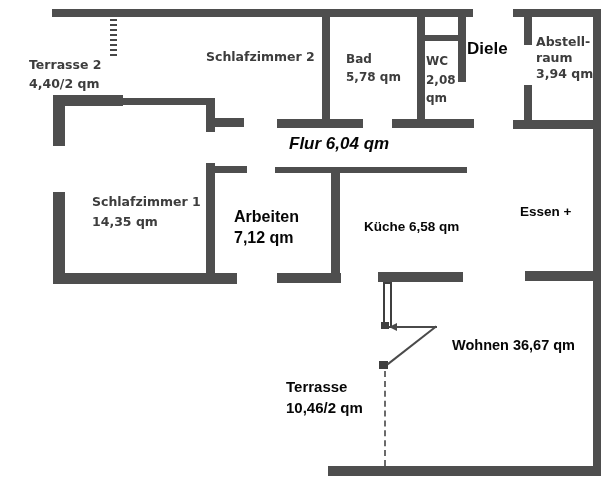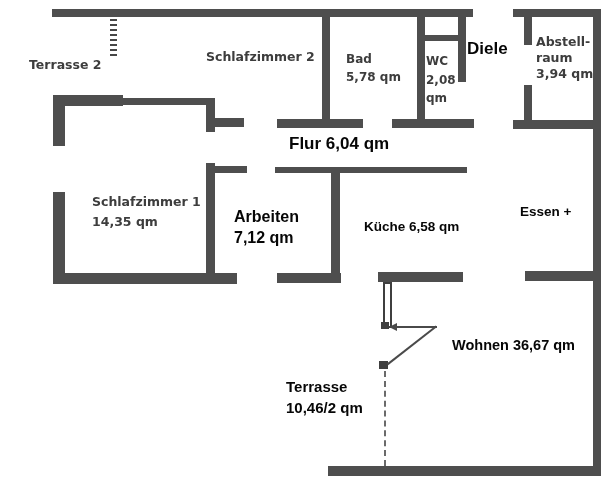--- a/index.html
+++ b/index.html
@@ -77,20 +77,21 @@
   <div class="door-leaf"></div>
   <div class="hinge-a"></div>
   <div class="hinge-b"></div>
   <div class="swing-line"></div>
   <div class="swing-arrow"></div>
   <div class="swing-diag"></div>
   <div class="terrace-dash"></div>
 
   <div class="lbl lbl-gray" style="left:29px;top:48px;font-size:12.5px;line-height:19px;margin-top:7px;">
     <div>Terrasse 2</div>
+    <div>4,40/2 qm</div>
   </div>
 
   <div class="lbl lbl-gray" style="left:206px;top:47px;font-size:12.5px;line-height:19px;">
     <div>Schlafzimmer 2</div>
   </div>
 
   <div class="lbl lbl-gray" style="left:346px;top:50px;font-size:12px;line-height:18px;">
     <div>Bad</div>
     <div>5,78 qm</div>
   </div>
@@ -104,21 +105,21 @@
   <div class="lbl lbl-black" style="left:467px;top:39px;font-size:17px;line-height:20px;">
     <div>Diele</div>
   </div>
 
   <div class="lbl lbl-gray" style="left:536px;top:34px;font-size:12.5px;line-height:16px;">
     <div>Abstell-</div>
     <div>raum</div>
     <div>3,94 qm</div>
   </div>
 
-  <div class="lbl lbl-black" style="left:289px;top:134px;font-size:17px;">
+  <div class="lbl lbl-black" style="left:289px;top:134px;font-size:17px;font-style:italic;">
     <div>Flur 6,04 qm</div>
   </div>
 
   <div class="lbl lbl-gray" style="left:92px;top:192px;font-size:12.5px;line-height:20px;">
     <div>Schlafzimmer 1</div>
     <div>14,35 qm</div>
   </div>
 
   <div class="lbl lbl-black" style="left:234px;top:206px;font-size:16px;line-height:21px;">
     <div>Arbeiten</div>

